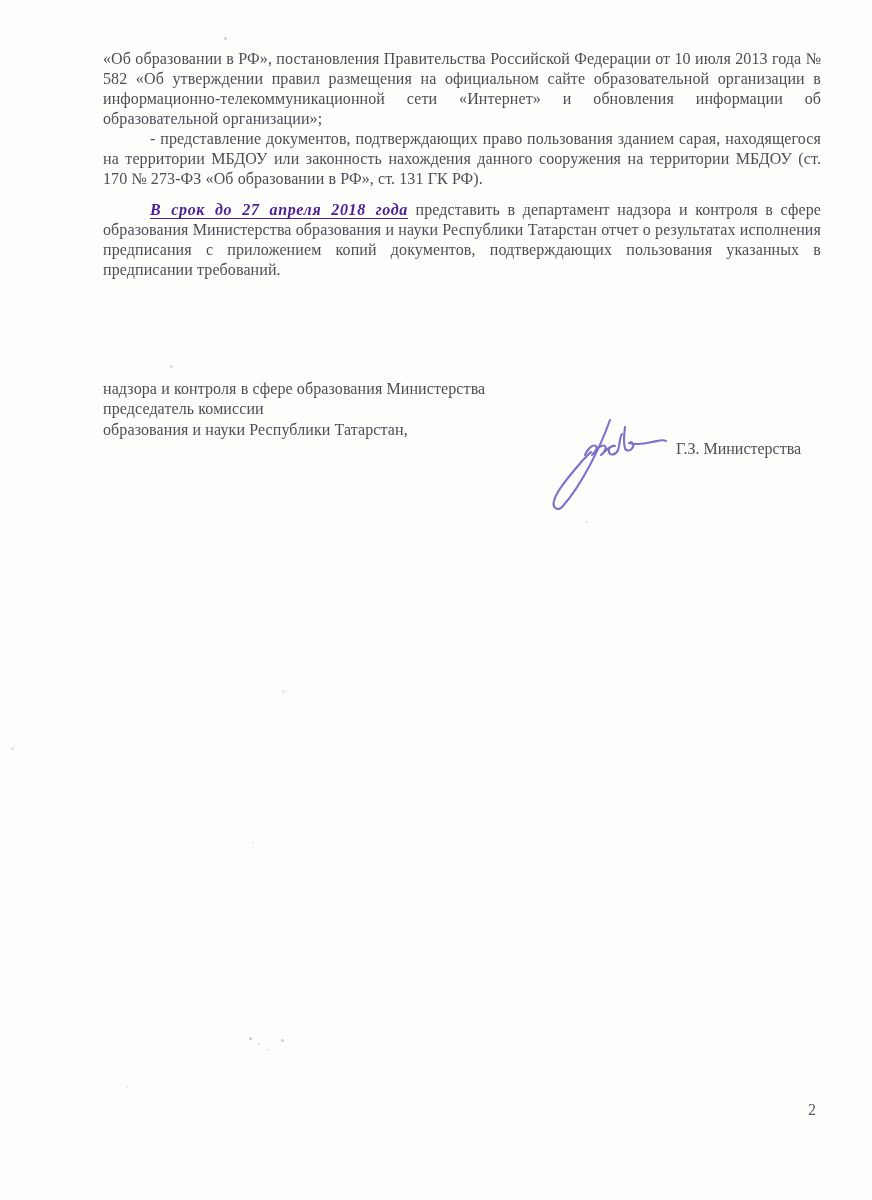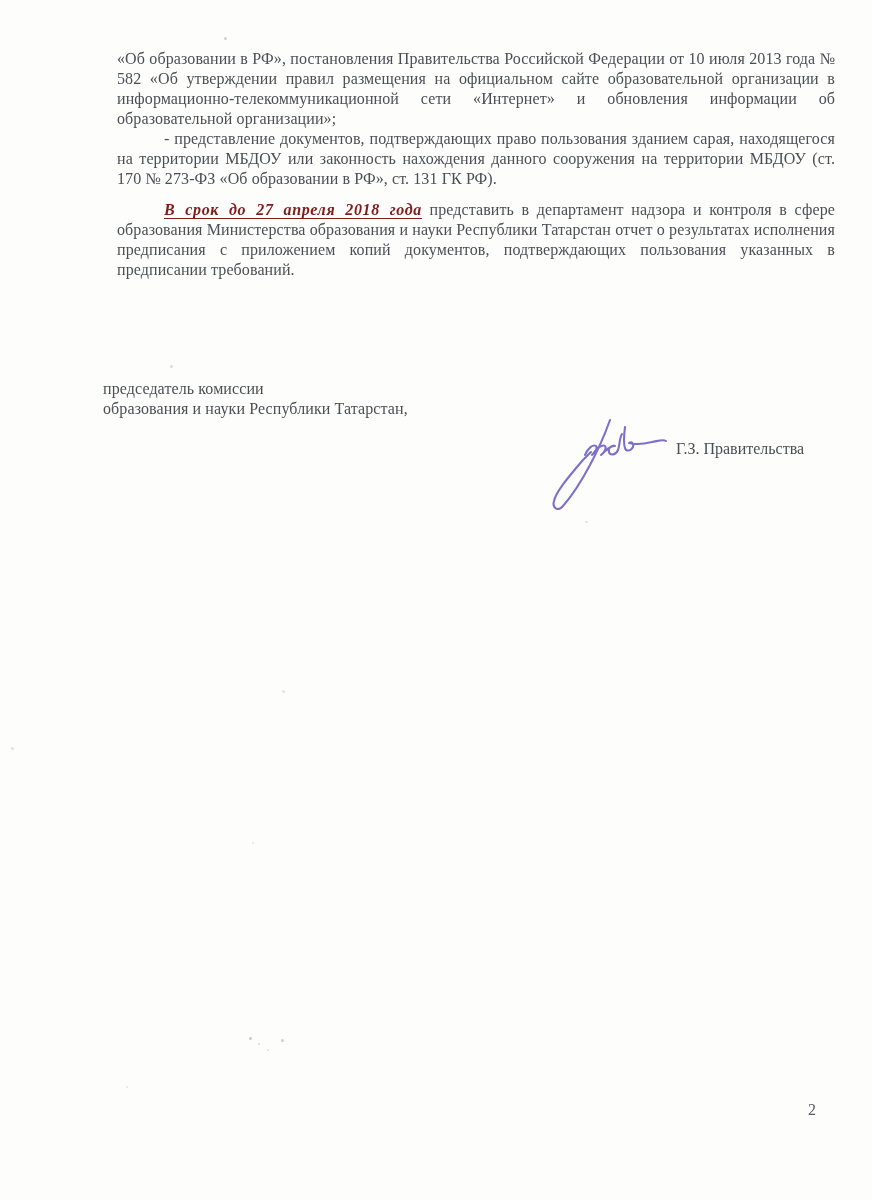--- a/index.html
+++ b/index.html
@@ -7,33 +7,33 @@
     position:relative;
     width:872px;height:1200px;
     margin:0 auto;
     background:#fdfdfc;
     overflow:hidden;
     font-family:"Liberation Serif","DejaVu Serif",serif;
     color:#4b4e53;
   }
   .content{
     position:absolute;
-    left:117px;top:49px;width:718px;
+    left:103px;top:49px;width:718px;
     font-size:16px;line-height:20px;
     text-align:justify;
     letter-spacing:0.1px;
   }
   .content p{margin:0;}
   .content p.indent{text-indent:47px;}
   .content p.deadline-para{margin-top:11px;}
   .emphasis{
     font-weight:bold;font-style:italic;
     text-decoration:underline;
     text-underline-offset:3px;
-    color:#7f1d1d;
+    color:#4c1d95;
     letter-spacing:0.6px;
     word-spacing:2px;
   }
   .sig-block{
     position:absolute;
     left:103px;top:379px;width:460px;
     font-size:16px;line-height:20.3px;
     letter-spacing:0.1px;
   }
   .sig-block div{white-space:nowrap;}
@@ -64,31 +64,32 @@
 
 <div class="page">
 
   <div class="content">
     <p>«Об образовании в РФ», постановления Правительства Российской Федерации от 10 июля 2013 года № 582 «Об утверждении правил размещения на официальном сайте образовательной организации в информационно-телекоммуникационной сети «Интернет» и обновления информации об образовательной организации»;</p>
     <p class="indent">- представление документов, подтверждающих право пользования зданием сарая, находящегося на территории МБДОУ или законность нахождения данного сооружения на территории МБДОУ (ст. 170 № 273-ФЗ «Об образовании в РФ», ст. 131 ГК РФ).</p>
     <p class="indent deadline-para"><span class="emphasis">В срок до 27 апреля 2018 года</span><span> представить в департамент надзора и контроля в сфере образования Министерства образования и науки Республики Татарстан отчет о результатах исполнения предписания с приложением копий документов, подтверждающих пользования указанных в предписании требований.</span></p>
   </div>
 
   <div class="sig-block">
+    <div>надзора и контроля в сфере образования Министерства</div>
     <div>председатель комиссии</div>
     <div>образования и науки Республики Татарстан,</div>
   </div>
 
   <svg class="signature-svg" viewBox="0 0 130 125" fill="none" stroke-width="2.1" stroke-linecap="round" stroke-linejoin="round" stroke="#7166c7">
     <path d="M65,22 C60,36 53,52 45,67 C37,82 25,100 18,108 C13,114 7,110 9,103 C11,94 22,81 32,69 C38,61 43,57 46,54"></path>
     <path d="M40,57 C43,50 48,46 51,48 C53,50 50,55 47,57 C51,51 57,46 60,48 C62,50 59,55 56,57 C61,52 66,47 70,48 C66,47 63,50 64,54 C65,58 71,57 73,52 C75,47 74,41 77,36"></path>
     <path d="M80,29 C79,37 78,45 80,50 C81,54 86,53 88,49 C89,46 87,43 84,45 C91,47 99,46 107,44 C113,43 118,41 121,43"></path>
   </svg>
 
-  <div class="signer-name">Г.З. Правительства</div>
+  <div class="signer-name">Г.З. Министерства</div>
 
   <div class="page-number">2</div>
 
   <div class="speckle" style="left:224px;top:37px;width:3px;height:3px;opacity:.45;"></div>
   <div class="speckle" style="left:170px;top:365px;width:3px;height:3px;opacity:.35;"></div>
   <div class="speckle" style="left:585px;top:521px;width:3px;height:2px;opacity:.30;"></div>
   <div class="speckle" style="left:282px;top:690px;width:3px;height:3px;opacity:.25;"></div>
   <div class="speckle" style="left:11px;top:747px;width:3px;height:3px;opacity:.28;"></div>
   <div class="speckle" style="left:252px;top:842px;width:2px;height:2px;opacity:.22;"></div>
   <div class="speckle" style="left:249px;top:1037px;width:3px;height:3px;opacity:.50;"></div>

